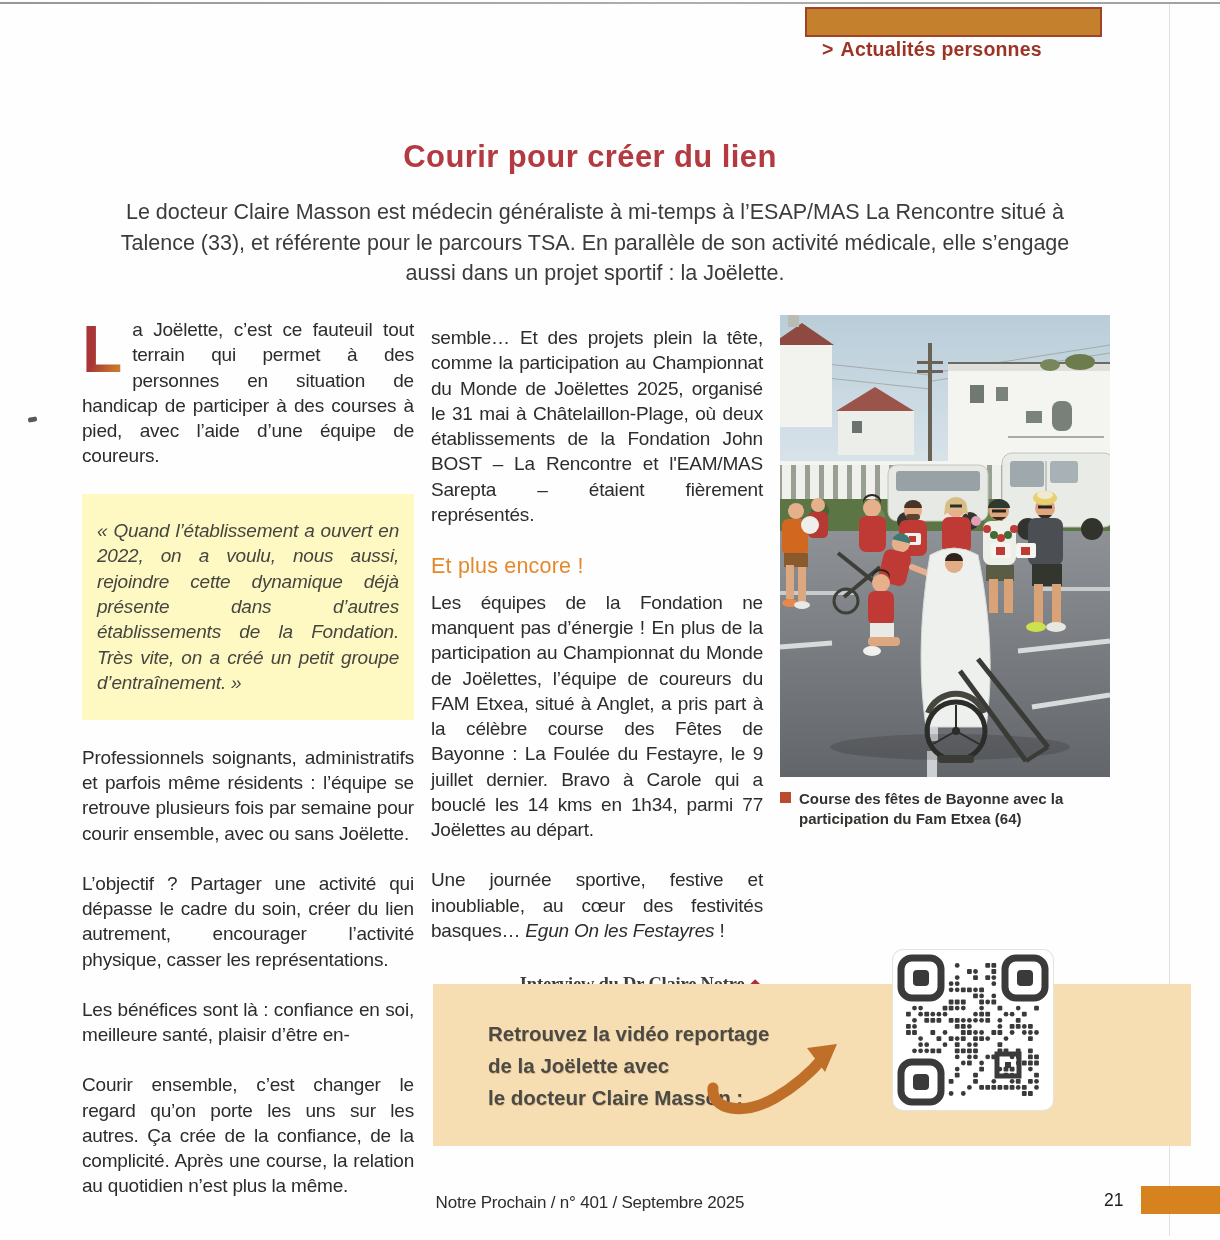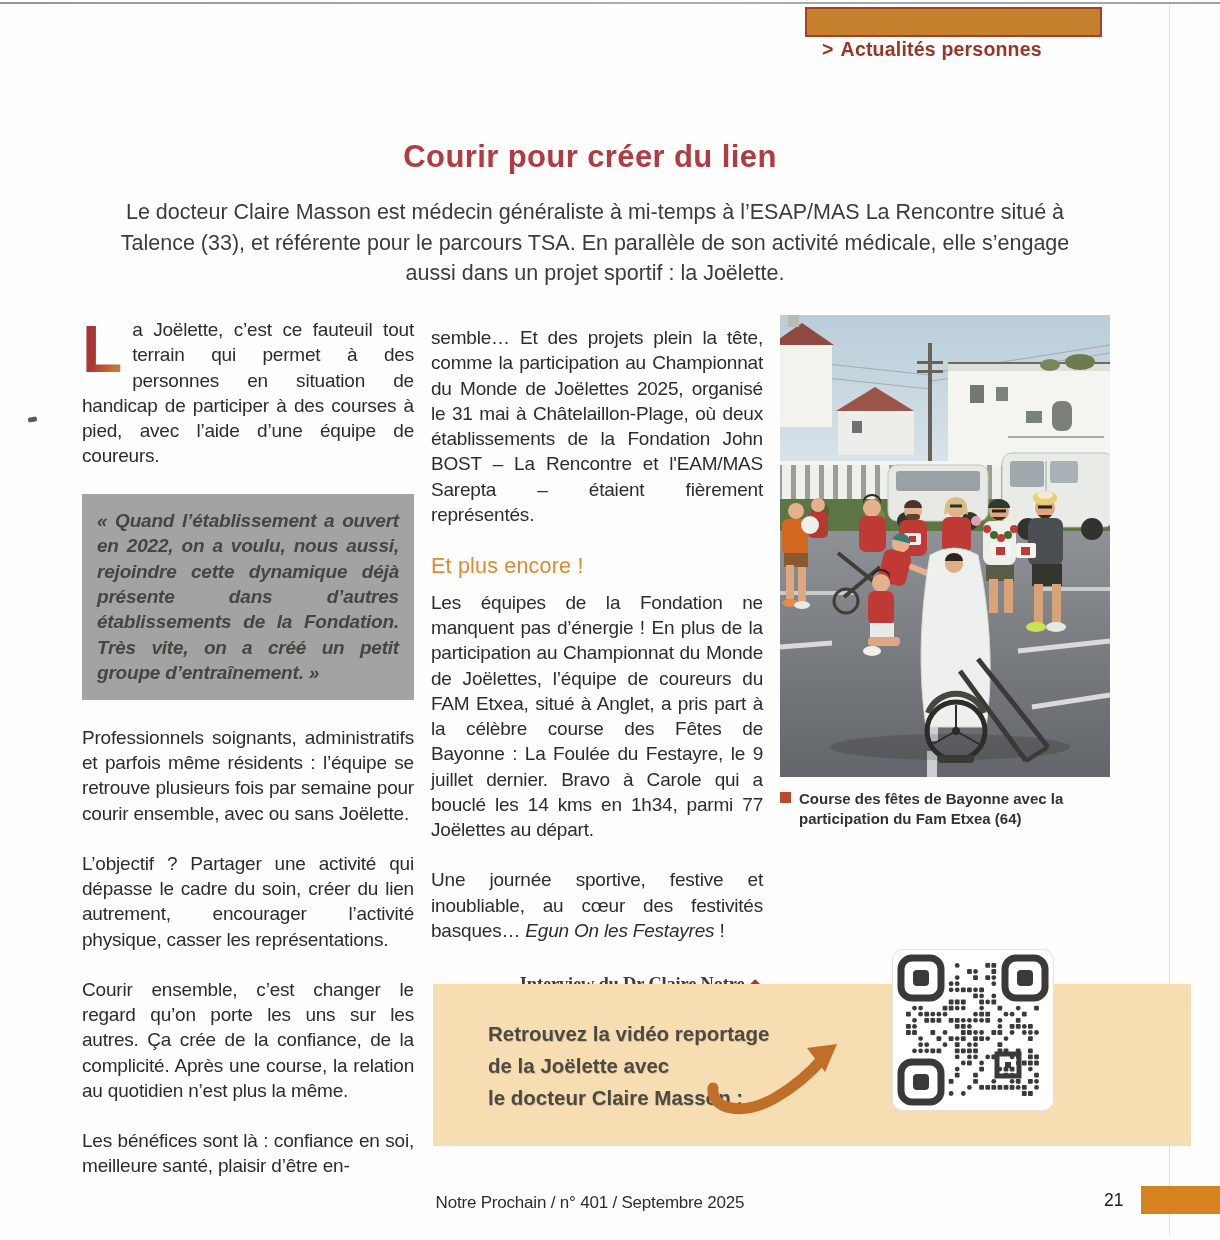--- a/index.html
+++ b/index.html
@@ -29,21 +29,21 @@
   
   .col{position:absolute;width:332px;font-size:19px;line-height:1.33;color:#2c2c2a;letter-spacing:-.2px;}
   .col p{margin:0 0 25px;text-align:justify;}
   #col1{left:82px;top:317px;}
   #col2{left:431px;top:325px;}
 
   .dropcap{float:left;font-size:66px;line-height:54px;font-weight:700;margin:5px 10px 2px 0;
            color:#b23a3a;background:linear-gradient(115deg,#a83636 45%,#c4722c 82%,#cf7f2e 100%);
            -webkit-background-clip:text;background-clip:text;-webkit-text-fill-color:transparent;}
 
-  .quote-box{background:#a3a3a3;padding:14px 15px;margin:0 0 25px;font-style:italic;font-weight:700;
+  .quote-box{background:#fef9c3;padding:24px 15px;margin:0 0 25px;font-style:italic;font-weight:400;
              color:#474540;text-align:justify;font-size:19px;line-height:1.34;}
 
   .subheading{color:#e5882a;font-size:21.5px;margin:0 0 9px;font-weight:500;letter-spacing:.2px;}
   .it{font-style:italic;}
 
   .byline{margin-top:28px;text-align:right;font-family:"Liberation Serif",serif;font-weight:700;
           font-size:18.5px;color:#3e3d39;line-height:1.45;padding-right:2px;}
   .diamond{color:#ae2f38;font-size:16px;}
 
   
@@ -82,22 +82,22 @@
 
   <h1 class="title">Courir pour créer du lien</h1>
 
   <div class="intro">Le docteur Claire Masson est médecin généraliste à mi-temps à l’ESAP/MAS La Rencontre situé à Talence (33), et référente pour le parcours TSA. En parallèle de son activité médicale, elle s’engage aussi dans un projet sportif : la Joëlette.</div>
 
   <div class="col" id="col1">
     <p><span class="dropcap">L</span><span>a Joëlette, c’est ce fauteuil tout terrain qui permet à des personnes en situation de handicap de participer à des courses à pied, avec l’aide d’une équipe de coureurs.</span></p>
     <div class="quote-box">« Quand l’établissement a ouvert en 2022, on a voulu, nous aussi, rejoindre cette dynamique déjà présente dans d’autres établissements de la Fondation. Très vite, on a créé un petit groupe d’entraînement. »</div>
     <p>Professionnels soignants, administratifs et parfois même résidents : l’équipe se retrouve plusieurs fois par semaine pour courir ensemble, avec ou sans Joëlette.</p>
     <p>L’objectif ? Partager une activité qui dépasse le cadre du soin, créer du lien autrement, encourager l’activité physique, casser les représentations.</p>
+    <p>Les bénéfices sont là : confiance en soi, meilleure santé, plaisir d’être en-</p>
     <p>Courir ensemble, c’est changer le regard qu’on porte les uns sur les autres. Ça crée de la confiance, de la complicité. Après une course, la relation au quotidien n’est plus la même.</p>
-    <p>Les bénéfices sont là : confiance en soi, meilleure santé, plaisir d’être en-</p>
   </div>
 
   <div class="col" id="col2">
     <p>semble… Et des projets plein la tête, comme la participation au Championnat du Monde de Joëlettes 2025, organisé le 31 mai à Châtelaillon-Plage, où deux établissements de la Fondation John BOST – La Rencontre et l'EAM/MAS Sarepta – étaient fièrement représentés.</p>
     <div class="subheading">Et plus encore !</div>
     <p>Les équipes de la Fondation ne manquent pas d’énergie ! En plus de la participation au Championnat du Monde de Joëlettes, l’équipe de coureurs du FAM Etxea, situé à Anglet, a pris part à la célèbre course des Fêtes de Bayonne : La Foulée du Festayre, le 9 juillet dernier. Bravo à Carole qui a bouclé les 14 kms en 1h34, parmi 77 Joëlettes au départ.</p>
     <p><span>Une journée sportive, festive et inoubliable, au cœur des festivités basques… </span><span class="it">Egun On les Festayres</span><span> !</span></p>
     <div class="byline">
       <span>Interview du Dr Claire Notre</span> <span class="diamond">◆</span><br>
       <span>par le pôle communication</span>

